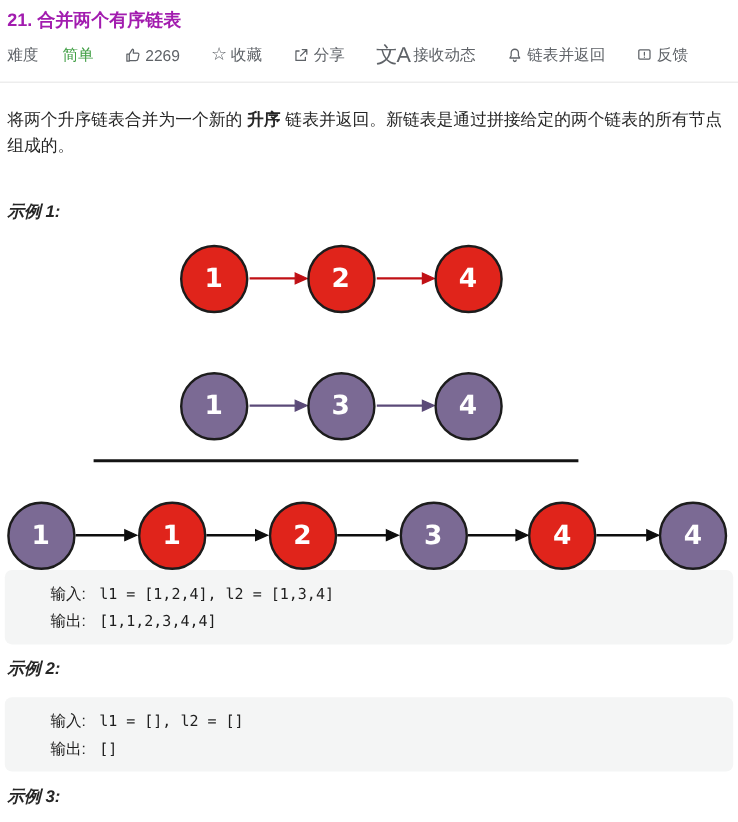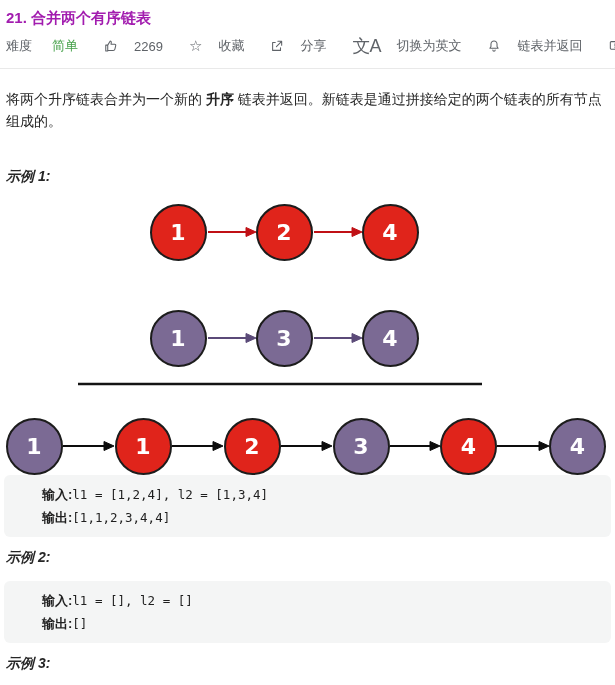--- a/index.html
+++ b/index.html
@@ -24,21 +24,21 @@
   .page{width:615px;height:685px;}
   .title{
     margin:8px 6px 0;
     font-size:15px;font-weight:700;color:#a21caf;line-height:20px;
   }
   .meta-row{
     margin:9px 6px 0;
     display:flex;align-items:center;gap:26px;
     font-size:13px;color:var(--meta-gray);
   }
-  .meta-item{display:flex;align-items:center;gap:16px;cursor:pointer;white-space:nowrap;}
+  .meta-item{display:flex;align-items:center;gap:3px;cursor:pointer;white-space:nowrap;}
   .meta-item svg{display:block;}
   .difficulty-value{color:var(--easy-green);}
   .star-glyph{font-size:15px;line-height:14px;}
   .translate-glyph{font-size:18px;line-height:14px;letter-spacing:-1px;}
   .hr{border:none;border-top:1px solid #e9e9e9;margin:13px 0 0;}
   .description{
     margin:19px 6px 0;font-size:14px;line-height:22px;color:var(--text-dark);
   }
   .example-label{
     margin:36px 6px 0;font-size:14px;font-weight:700;color:var(--text-dark);font-style:italic;
@@ -61,21 +61,21 @@
   .wires polygon.purple{fill:var(--purple-arrow);}
   .wires line.black,.wires polygon.black{stroke:var(--black-arrow);}
   .wires polygon.black{fill:var(--black-arrow);}
   .wires line{stroke-width:2;}
   .wires line.divider{stroke:#141414;stroke-width:2.5;}
   .example-block{
     margin:14px 4px 0;background:var(--box-bg);border-radius:6px;
     padding:8px 14px;font-size:13px;line-height:23px;color:#1f1f1f;
   }
   .example-block.first{margin-top:0;}
-  .ex-label{font-weight:700;margin-right:0;padding-left:24px;}
+  .ex-label{font-weight:400;margin-right:11px;padding-left:24px;}
   .mono{font-family:"DejaVu Sans Mono","Liberation Mono",monospace;font-size:12.5px;}
 </style>
 </head>
 <body>
 
 <div class="page">
 
   <div class="title">21. 合并两个有序链表</div>
 
   <div class="meta-row">
@@ -99,21 +99,21 @@
       <span>
         <svg width="14" height="14" viewBox="0 0 24 24" fill="none" stroke="currentColor" stroke-width="1.8" stroke-linejoin="round" stroke-linecap="round">
           <path d="M9 6H4.5v13.5H18V15"></path>
           <path d="M11 13l8.5-8.5M13.5 4H20v6.5"></path>
         </svg>
       </span>
       <span>分享</span>
     </div>
     <div class="meta-item">
       <span class="translate-glyph">文A</span>
-      <span>切换为英文</span>
+      <span>接收动态</span>
     </div>
     <div class="meta-item">
       <span>
         <svg width="14" height="14" viewBox="0 0 24 24" fill="none" stroke="currentColor" stroke-width="1.8" stroke-linejoin="round" stroke-linecap="round">
           <path d="M12 3.5c-3 0-5.2 2.2-5.2 5.2v4L5 16h14l-1.8-3.3v-4c0-3-2.2-5.2-5.2-5.2z"></path>
           <path d="M10 19a2 2 0 004 0"></path>
         </svg>
       </span>
       <span>链表并返回</span>
     </div>

